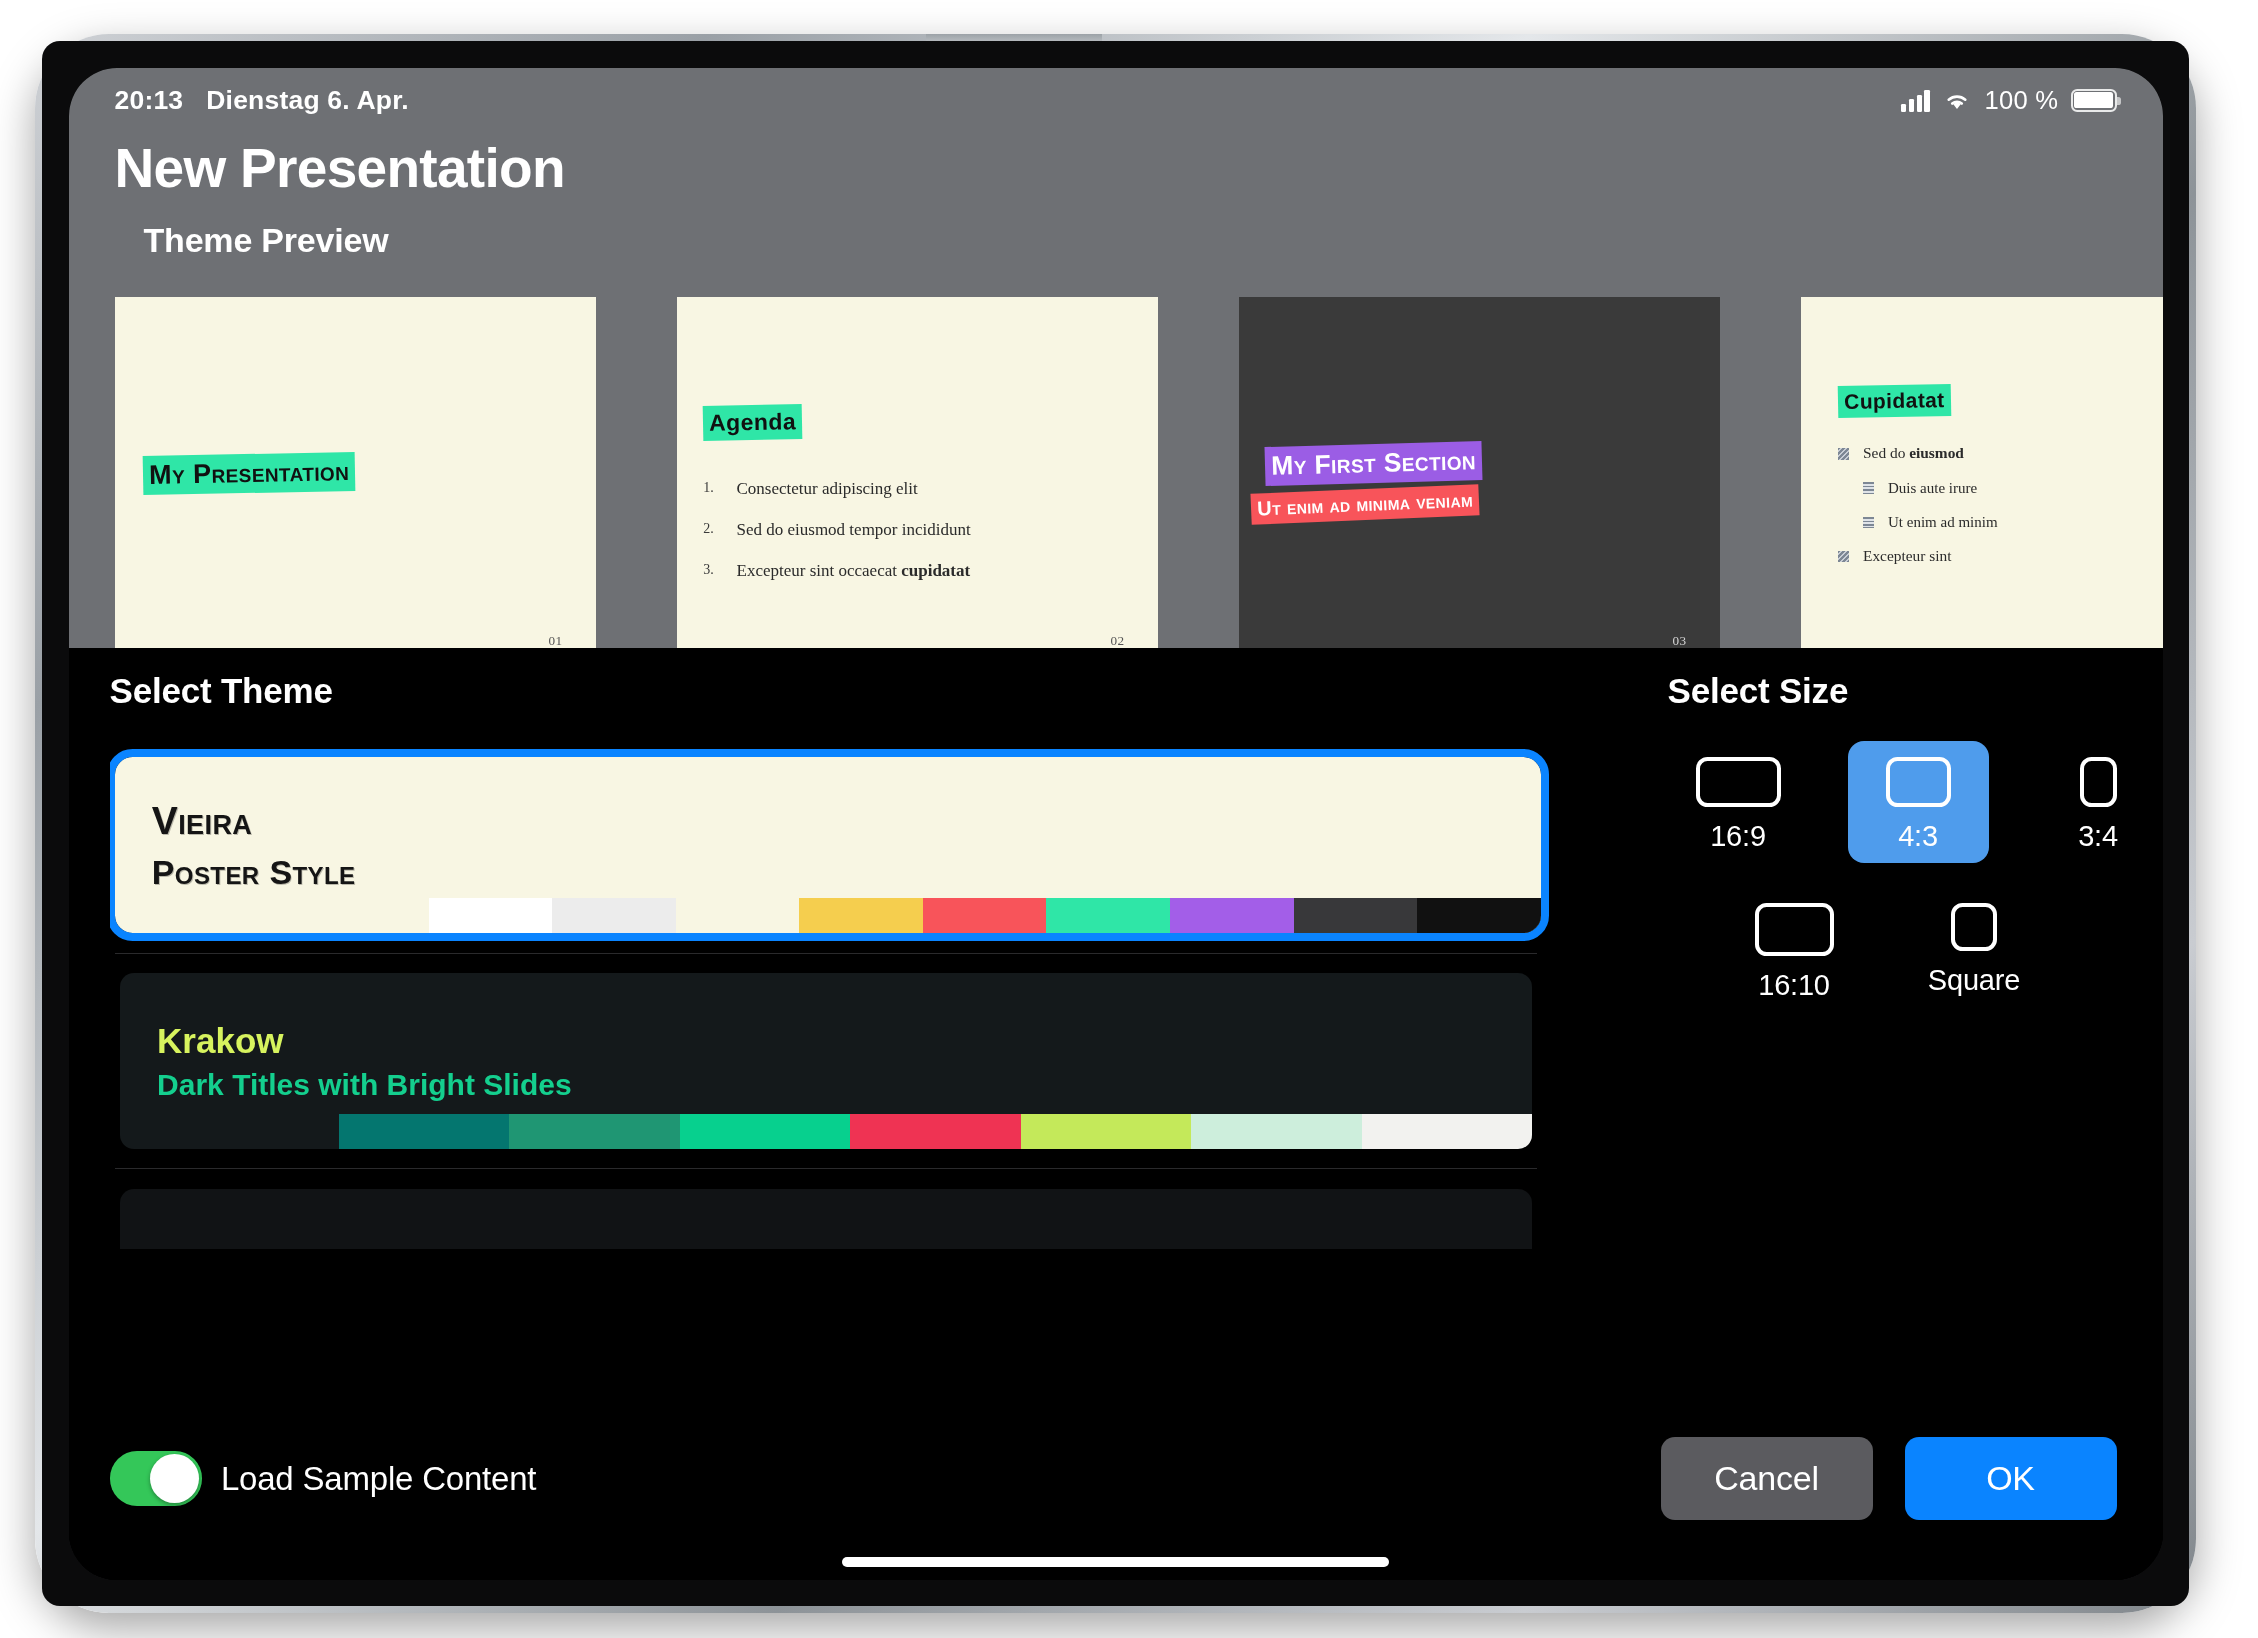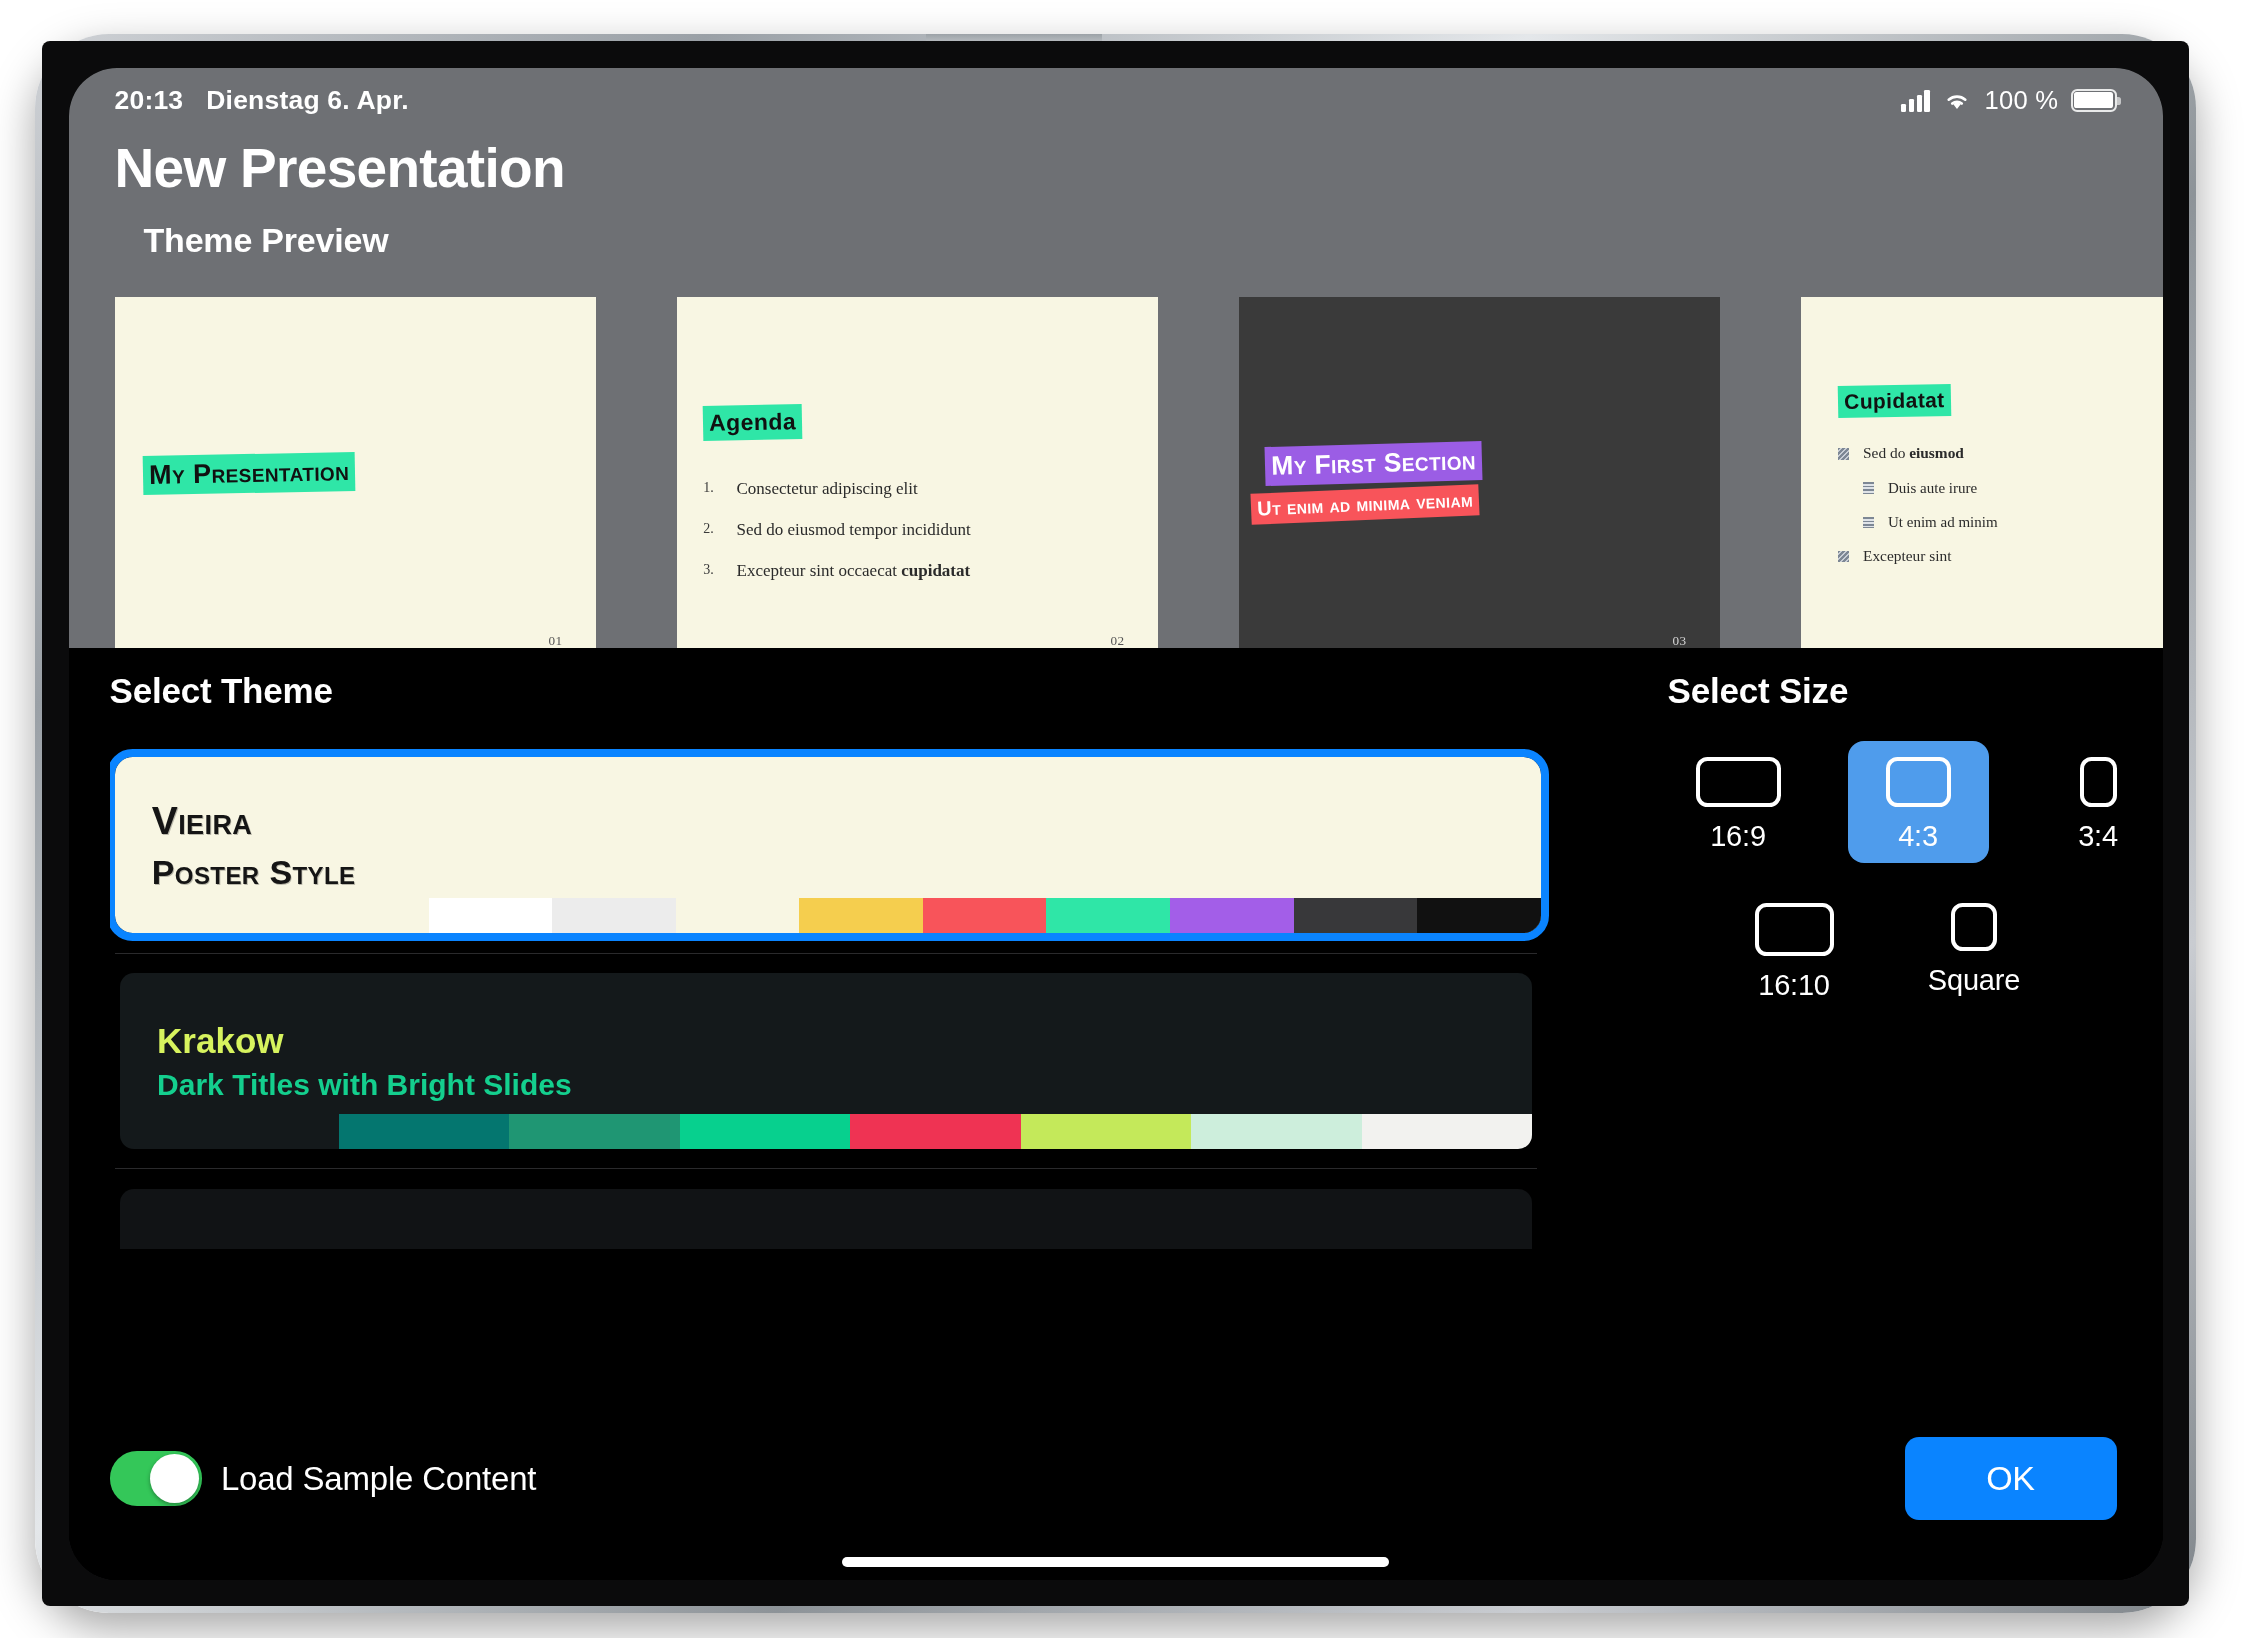--- a/index.html
+++ b/index.html
@@ -31,21 +31,21 @@
                                 #8d9398 62%, #c9ccd1 82%, #7f858a 100%);
     box-shadow: 0 16px 44px rgba(0,0,0,.35);
   }
 
   .ipad-bezel {
     position: absolute;
     left: 7px;
     top: 7px;
     right: 7px;
     bottom: 7px;
-    border-radius: 8px;
+    border-radius: 18px;
     background: #0b0b0c;
   }
 
   .ipad-screen {
     position: absolute;
     left: 26.5px;
     top: 26.5px;
     right: 26.5px;
     bottom: 26.5px;
     border-radius: 48px;
@@ -648,20 +648,21 @@
 
             <div class="footer">
               <div class="toggle-wrap">
                 <div class="toggle" style="background: rgb(52, 199, 89);">
                     <i></i>
                   </div>
                 <div class="toggle-lbl">Load Sample Content</div>
               </div>
               <div class="footer-spacer"></div>
               <div class="btns">
+                <button class="btn cancel" style="background: rgb(91, 91, 95);">Cancel</button>
                 <button class="btn ok" style="background: rgb(10, 132, 255);">OK</button>
               </div>
             </div>
 
             <div class="home-bar">
                 <i></i>
               </div>
           </div>
 
         </div>

